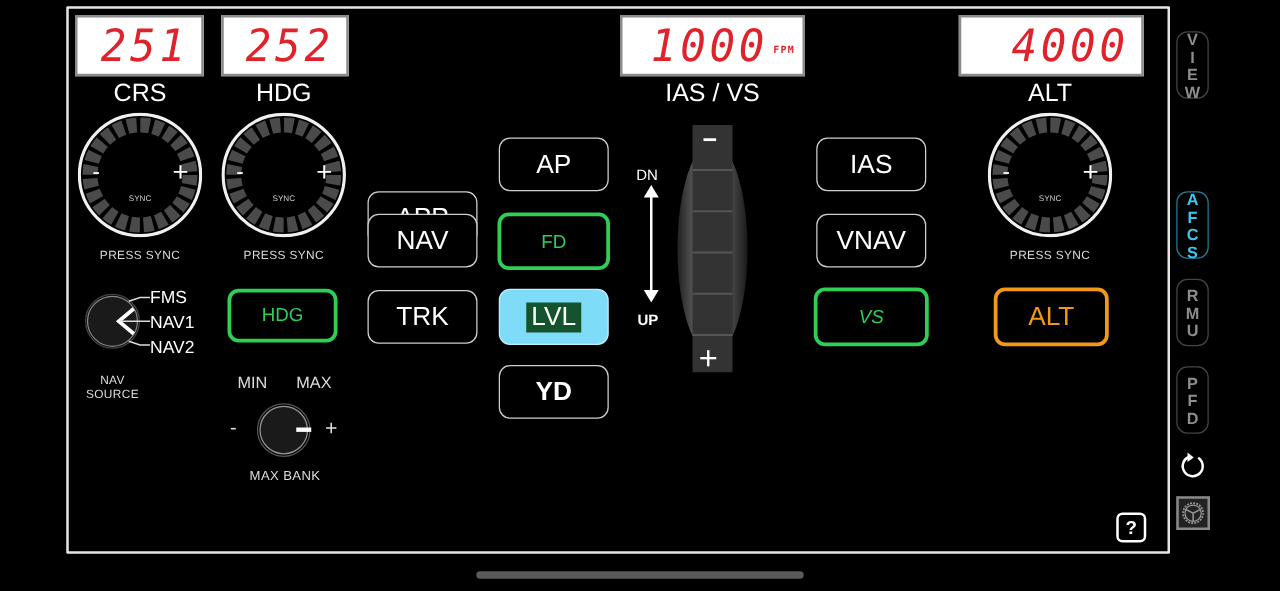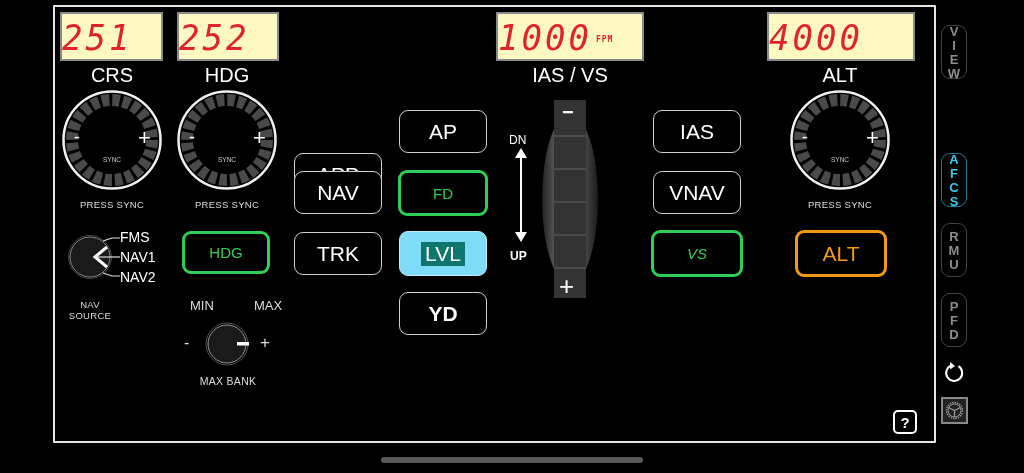--- a/index.html
+++ b/index.html
@@ -1,32 +1,32 @@
 <!DOCTYPE html>
 <html><head>
 <meta charset="utf-8">
 <style>
   html, body { margin:0; padding:0; background:#000; }
   body { width:1024px; height:473px; position:relative; overflow:hidden; font-family:"Liberation Sans", sans-serif; color:#fff; }
   .panel { position:absolute; left:53px; top:5px; width:879px; height:434px; border:2px solid #e6e6e6; border-radius:1px; }
   .abs { position:absolute; }
-  .lcd { position:absolute; background:#fef9c3; border:2px solid #8a8a8a; box-sizing:border-box; color:#e0232b;
+  .lcd { position:absolute; background:#ffffff; border:2px solid #8a8a8a; box-sizing:border-box; color:#e0232b;
          font-family:"DejaVu Sans Mono", monospace; font-style:italic; font-size:34px; letter-spacing:3px;
-         display:flex; align-items:center; justify-content:flex-start; padding-right:10px; transform-origin:center; }
+         display:flex; align-items:center; justify-content:flex-end; padding-right:10px; transform-origin:center; }
   .lcd .unit { font-size:8px; font-style:normal; font-weight:bold; letter-spacing:1px; margin-left:4px; align-self:center; margin-top:6px; }
   .lcd .val { transform:scaleY(1.05); display:inline-block; }
   .label-big { position:absolute; font-size:20px; color:#fff; text-align:center; }
   .small { position:absolute; font-size:9.5px; color:#ddd; text-align:center; letter-spacing:0.3px; }
   .knob { position:absolute; width:100px; height:100px; }
   .btn { position:absolute; width:88px; height:43px; box-sizing:border-box; border:1.5px solid #cfcfcf; border-radius:9px;
          display:flex; align-items:center; justify-content:center; font-size:21px; color:#fff; background:#000; cursor:pointer; }
   .btn.green { border:3.5px solid #2fcf55; color:#2fcf55; font-size:15px; }
   .btn.orange { border:3.5px solid #f29a17; color:#f29a17; }
   .btn.blue { background:#7fdcf8; border:1.5px solid #bfefff; }
-  .btn.blue span { background:#0f766e; color:#fff; padding:0 4px; }
+  .btn.blue span { background:#14532d; color:#fff; padding:0 4px; }
   .side { position:absolute; left:941px; width:26px; height:54px; box-sizing:border-box; border:1.5px solid #444; border-radius:9px;
           display:flex; flex-direction:column; align-items:center; justify-content:center; font-weight:bold; font-size:13px; line-height:13px; color:#8d8d8d; }
   .side.active { border-color:#1f7c96; color:#3bc8ee; }
   .home { position:absolute; left:381px; top:457px; width:262px; height:6px; border-radius:3px; background:#5a5a5a; }
 </style>
 </head>
 <body>
 
 <div class="panel"></div>
 
@@ -94,21 +94,21 @@
     <path d="M30 29 L54 29" fill="none" stroke="#ddd" stroke-width="1.2"></path>
   </svg>
   <span class="abs" style="left:54px;top:1px;font-size:14px;">FMS</span>
   <span class="abs" style="left:54px;top:21px;font-size:14px;">NAV1</span>
   <span class="abs" style="left:54px;top:41px;font-size:14px;">NAV2</span>
 </div>
 <div class="small" style="left:60px;top:299px;width:60px;">NAV</div>
 <div class="small" style="left:60px;top:310px;width:60px;">SOURCE</div>
 
 <div class="abs" style="left:190px;top:298px;font-size:13px;color:#ddd;">MIN</div>
-<div class="abs" style="left:237px;top:298px;font-size:13px;color:#ddd;margin-left:17px;">MAX</div>
+<div class="abs" style="left:237px;top:298px;font-size:13px;color:#ddd;">MAX</div>
 <div class="abs" style="left:184px;top:334px;font-size:16px;color:#ddd;">-</div>
 <div class="abs" style="left:260px;top:333px;font-size:17px;color:#ddd;">+</div>
 <div class="abs" style="left:204px;top:320px;width:48px;height:48px;">
   <svg width="48" height="48" viewBox="0 0 48 48">
     <circle cx="23" cy="24" r="21" fill="none" stroke="#555" stroke-width="1"></circle>
     <circle cx="23" cy="24" r="19" fill="#1a1a1a" stroke="#999" stroke-width="1"></circle>
     <rect x="33" y="22" width="12" height="3.5" fill="#fff"></rect>
   </svg>
 </div>
 <div class="small" style="left:180px;top:375px;width:96px;font-size:10.5px;">MAX BANK</div>

